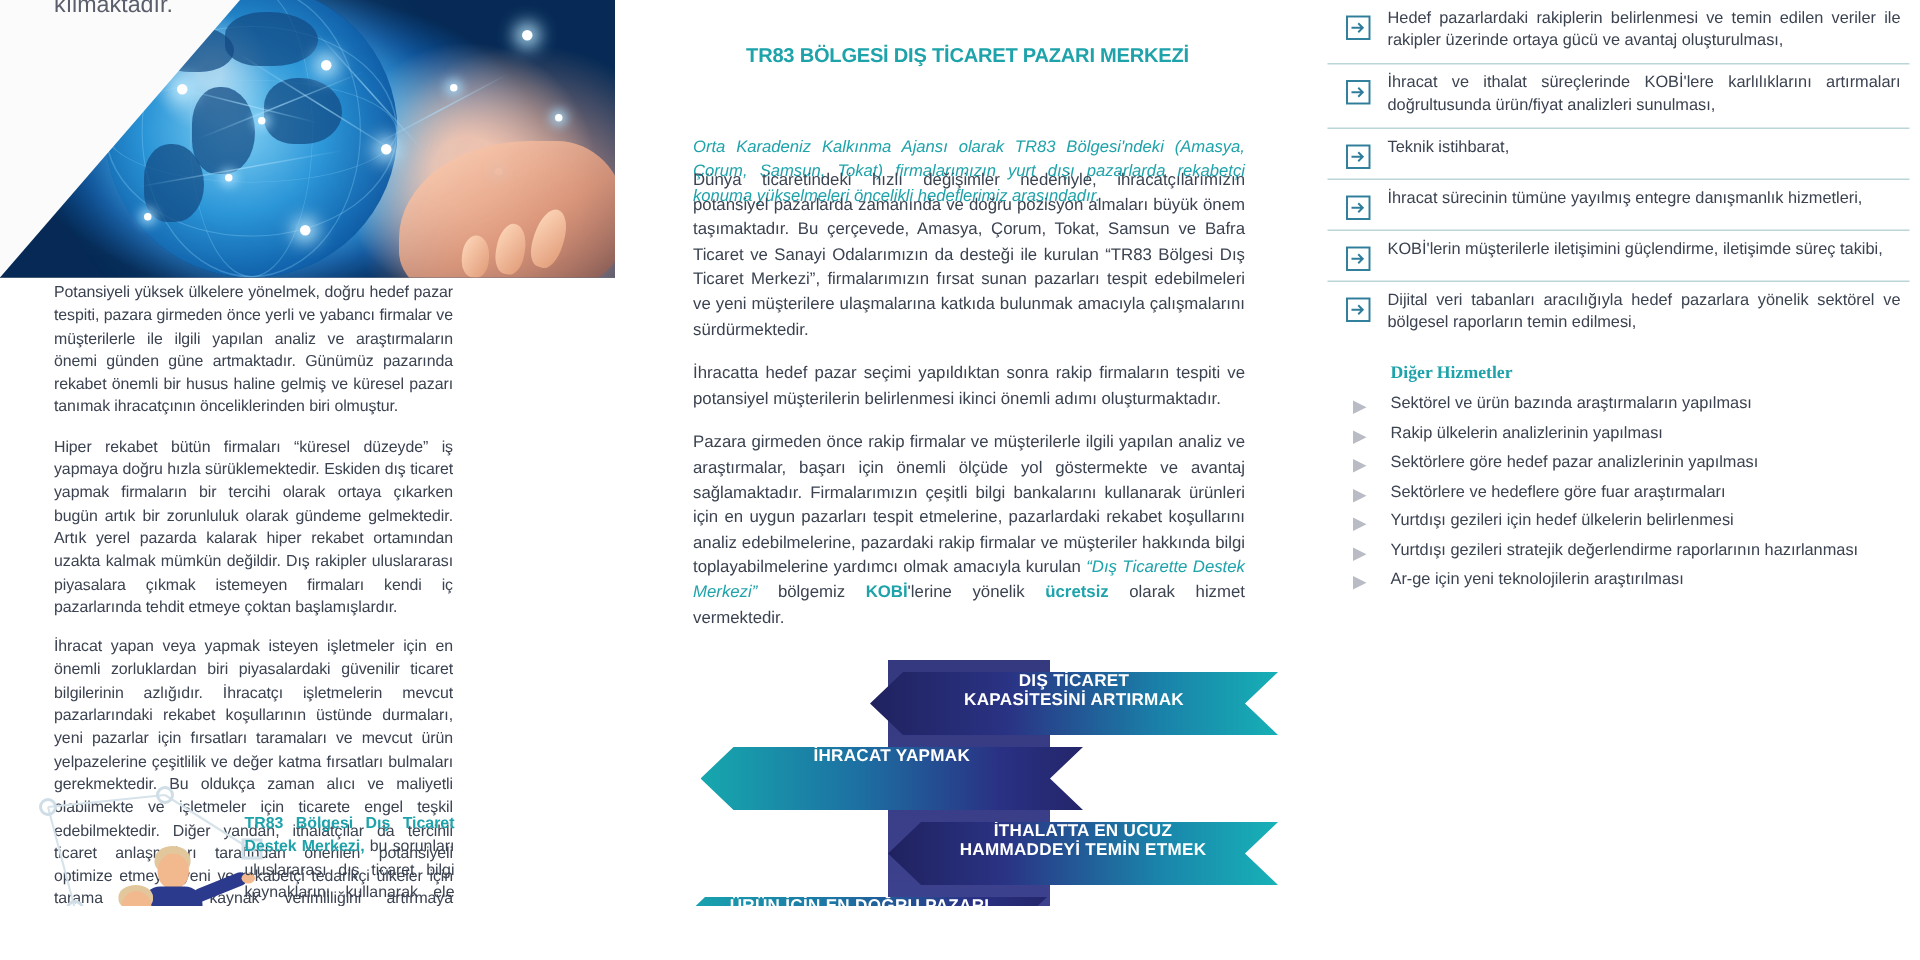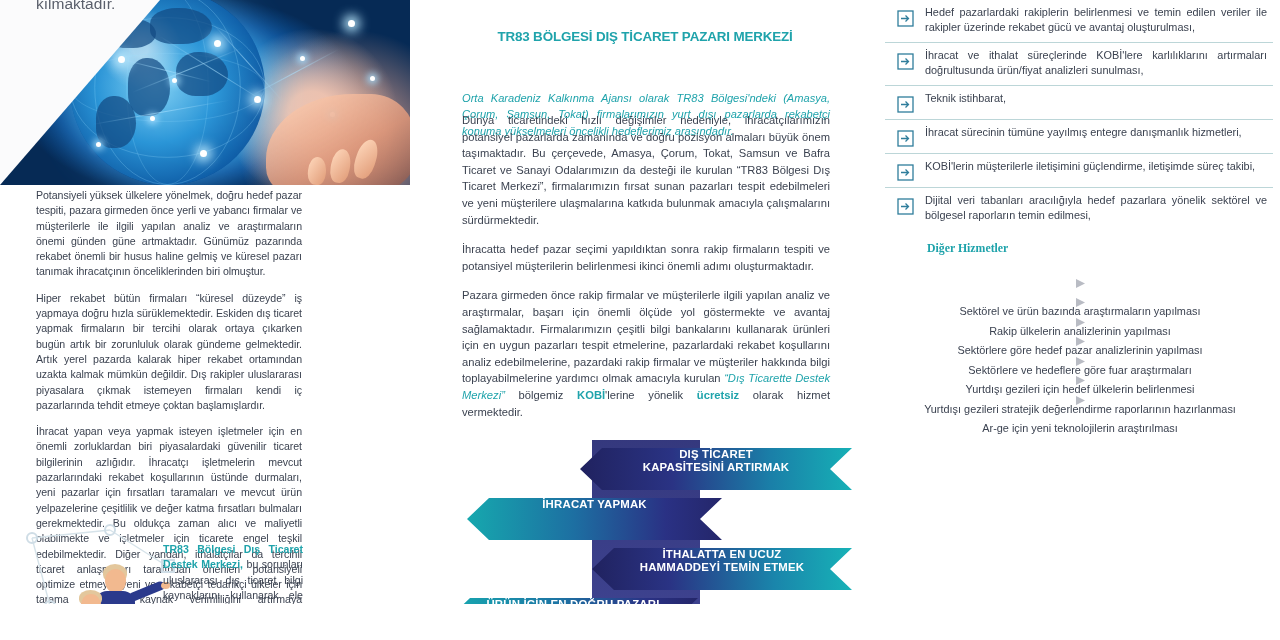--- a/index.html
+++ b/index.html
@@ -175,21 +175,21 @@
   .ai-icon svg { display: block; }
   .ai-text {
     flex: 1; color: #3b4250; font-size: 10.9px; line-height: 15.4px;
     text-align: justify; padding-right: 6px;
   }
   #other-title {
     position: absolute; left: 42px; top: 241px;
     color: #1fa3ab; font-weight: bold; font-size: 11.8px; font-family: Liberation Serif, serif;
   }
   .tri-list { position: absolute; left: 0; top: 262px; width: 390px; }
-  .tri-item { display: flex; align-items: center; height: 19.5px; flex-direction: column; }
+  .tri-item { display: flex; height: 19.5px; }
   .tri-icon { width: 42px; flex: 0 0 42px; display: flex; justify-content: center; align-items: center; }
   .tri-icon svg { display: block; }
   .tri-text { color: #3b4250; font-size: 10.9px; line-height: 14px; }
 </style>
 </head>
 <body>
 
 <div id="page">
 
   <div id="left-col">
@@ -306,21 +306,21 @@
   <div id="right-col">
 
     <div class="arrow-list">
       <div class="arrow-item">
         <span class="ai-icon">
           <svg width="17" height="17" viewBox="0 0 17 17">
               <rect x="1" y="1" width="15" height="15" fill="none" stroke="#2f7d9b" stroke-width="1.3"></rect>
               <path d="M4 8.5h7M8.5 5.5L11.5 8.5L8.5 11.5" fill="none" stroke="#2f7d9b" stroke-width="1.3"></path>
             </svg>
         </span>
-        <span class="ai-text">Hedef pazarlardaki rakiplerin belirlenmesi ve temin edilen veriler ile rakipler üzerinde rekabet gücü ve avantaj oluşturulması,</span>
+        <span class="ai-text">Hedef pazarlardaki rakiplerin belirlenmesi ve temin edilen veriler ile rakipler üzerinde ortaya gücü ve avantaj oluşturulması,</span>
       </div>
       <div class="arrow-item">
         <span class="ai-icon">
           <svg width="17" height="17" viewBox="0 0 17 17">
               <rect x="1" y="1" width="15" height="15" fill="none" stroke="#2f7d9b" stroke-width="1.3"></rect>
               <path d="M4 8.5h7M8.5 5.5L11.5 8.5L8.5 11.5" fill="none" stroke="#2f7d9b" stroke-width="1.3"></path>
             </svg>
         </span>
         <span class="ai-text">İhracat ve ithalat süreçlerinde KOBİ'lere karlılıklarını artırmaları doğrultusunda ürün/fiyat analizleri sunulması,</span>
       </div>

